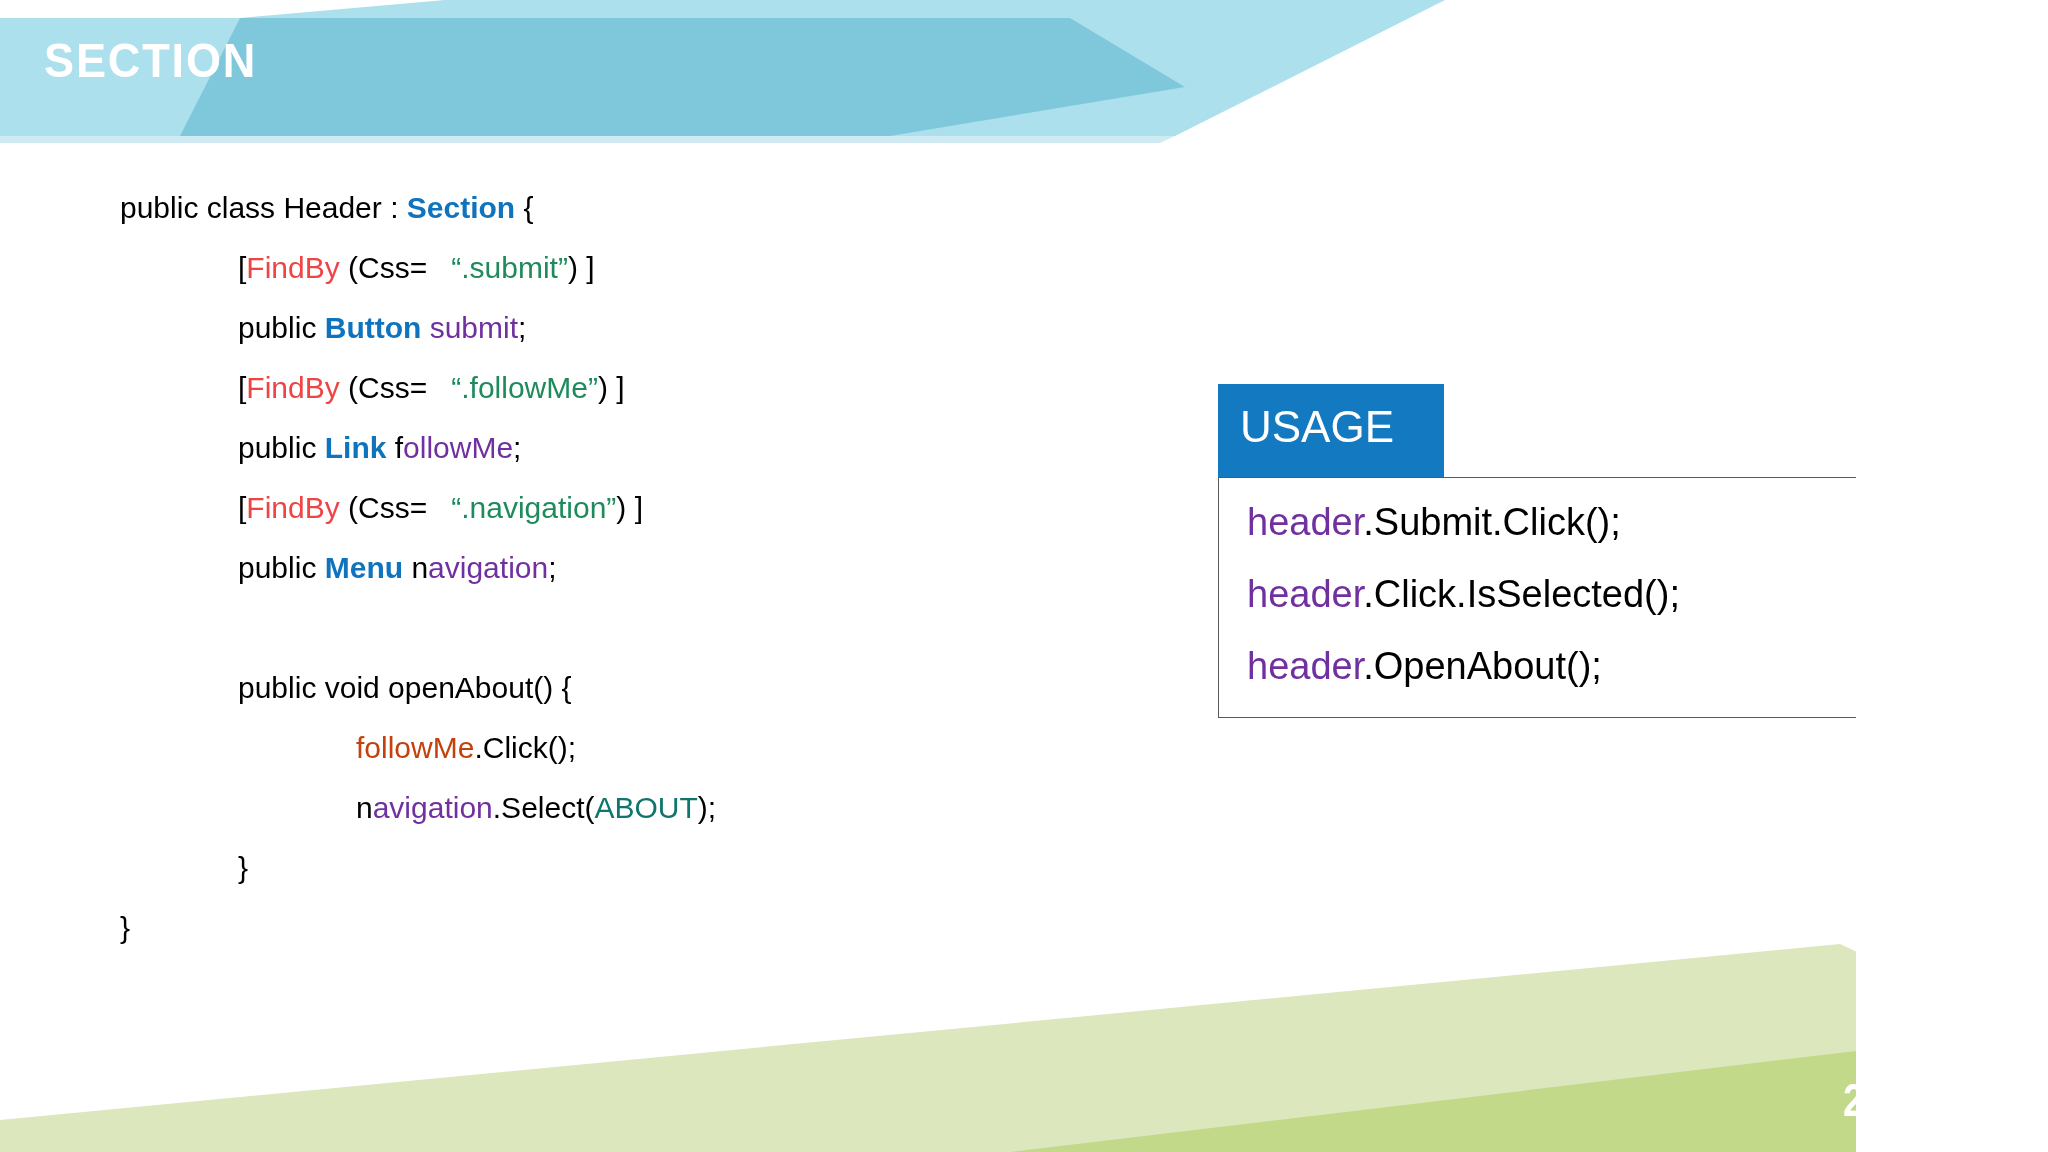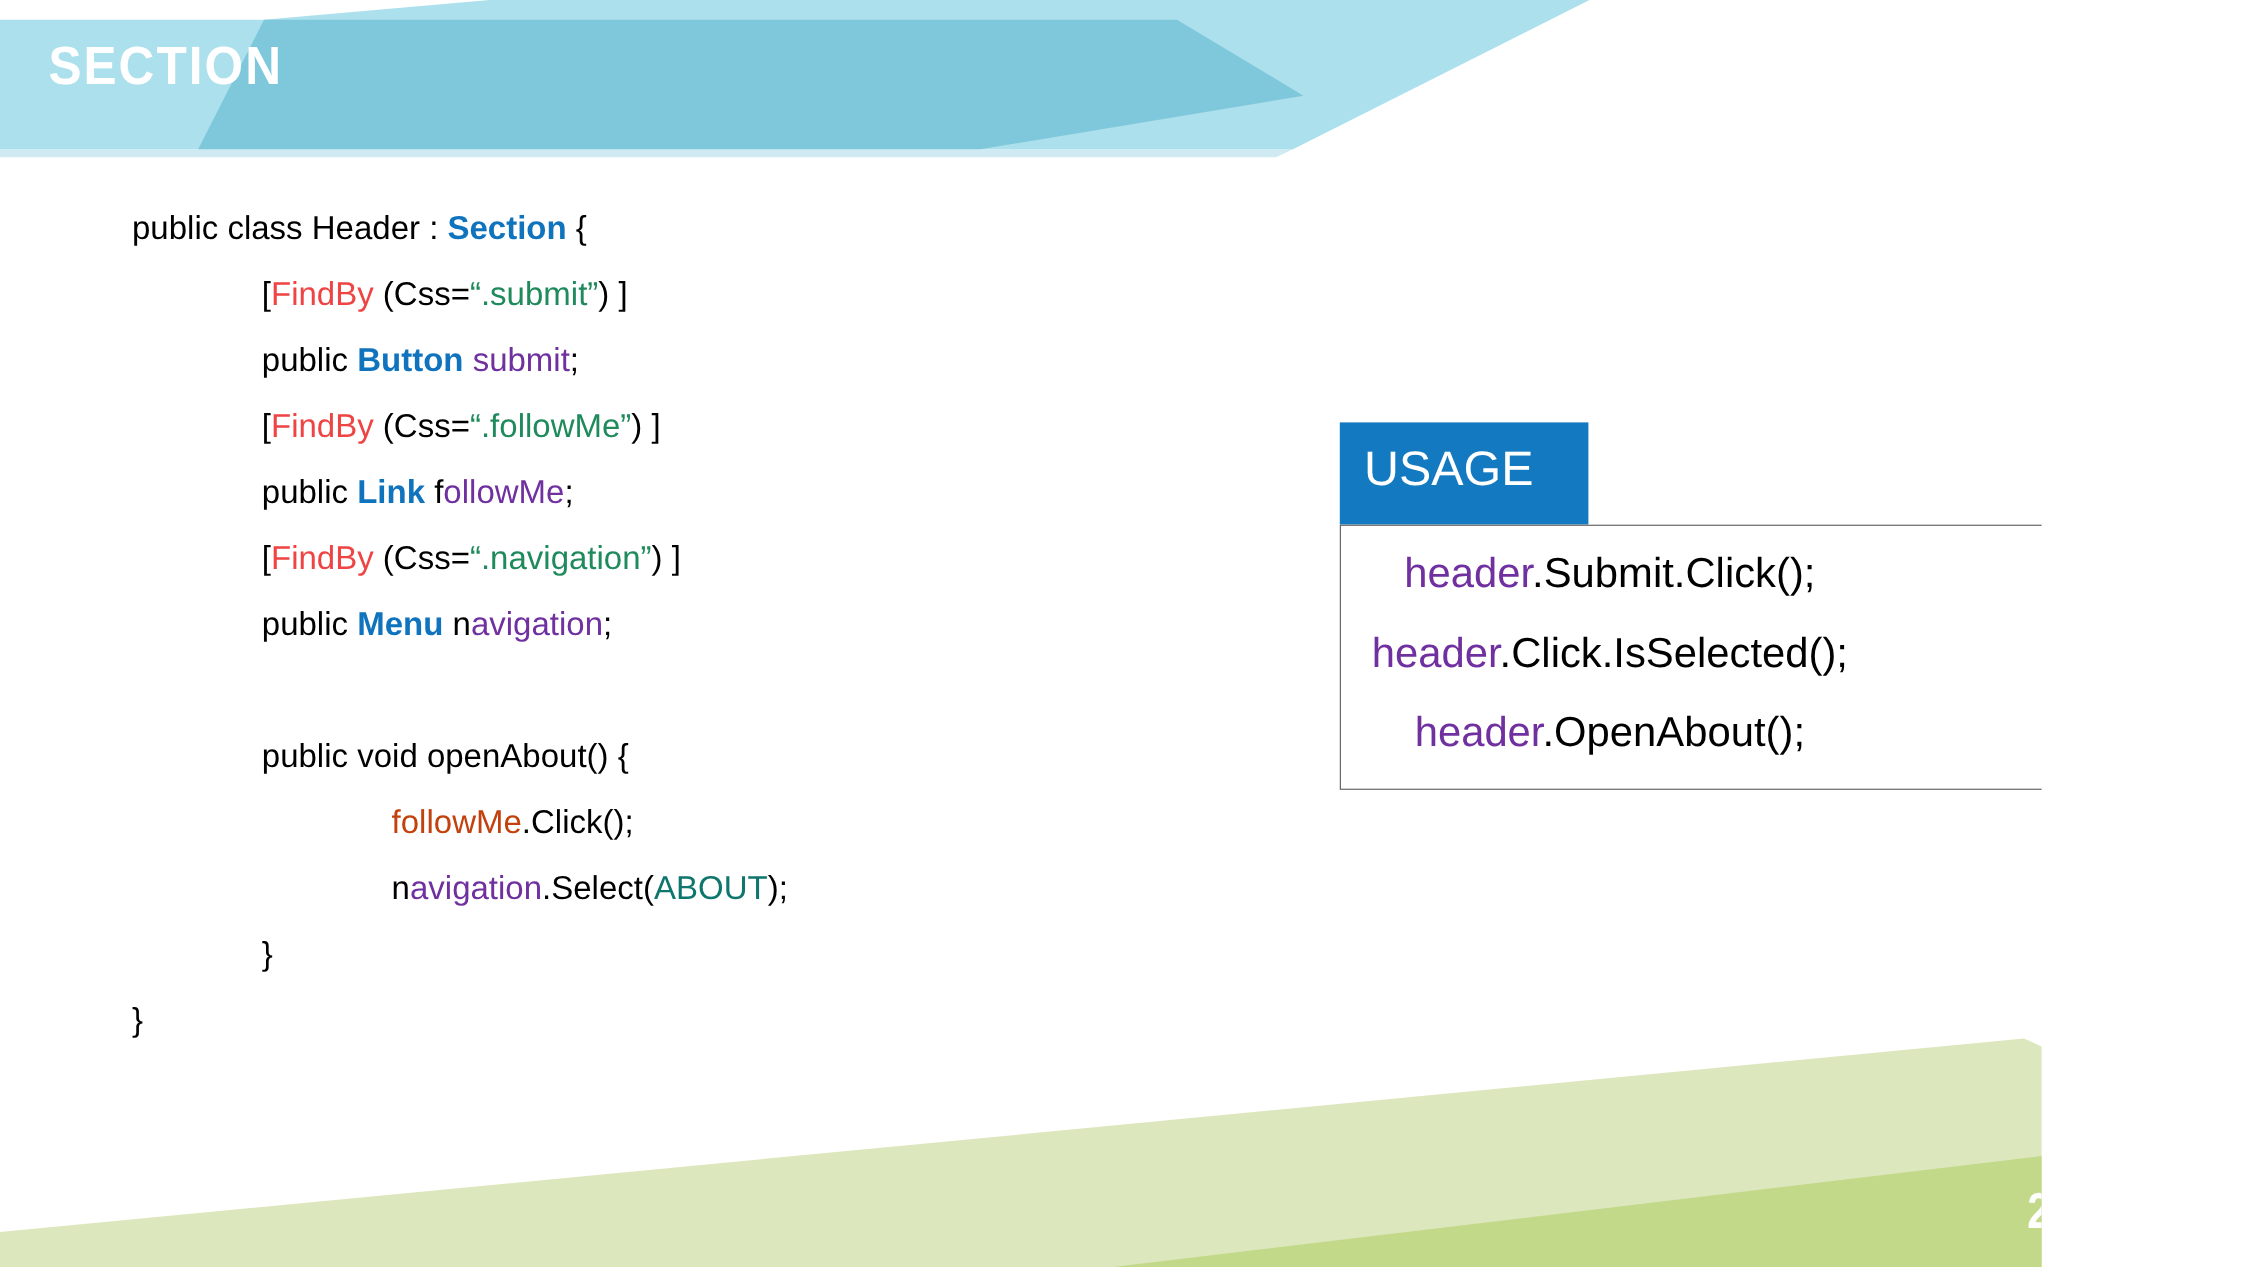--- a/index.html
+++ b/index.html
@@ -72,21 +72,21 @@
     line-height: 60px;
     white-space: pre;
   }
   #code-block .ln { display: block; height: 60px; }
   .ind1 { display:inline-block; width: 118px; }
   .ind2 { display:inline-block; width: 236px; }
 
   .tok-plain   { color: #000000; }
   .tok-type    { color: #0f74bd; font-weight: bold; }
   .tok-attr    { color: #ef4444; }
-  .tok-string  { color: #1f8a5c; }
+  .tok-string  { color: #1f8a5c; margin-left: 24px; }
   .tok-var     { color: #7030a0; }
   .tok-var-lt  { color: #c2410c; }
   .tok-const   { color: #0f766e; }
 
   
   #usage-header {
     position: absolute;
     left: 1218px;
     top: 384px;
     width: 226px;
@@ -116,21 +116,21 @@
   #usage-lines {
     position: absolute;
     left: 28px;
     top: 8px;
     font-family: "Liberation Sans", sans-serif;
     font-size: 38px;
     line-height: 72px;
     color: #000000;
     white-space: pre;
   }
-  #usage-lines .ln { display: block; height: 72px; text-align: center; }
+  #usage-lines .ln { display: block; height: 72px; }
 
   
   #page-number {
     position: absolute;
     left: 1843px;
     top: 1073px;
     font-family: "Liberation Sans", sans-serif;
     font-weight: bold;
     font-size: 46px;
     color: #ffffff;

